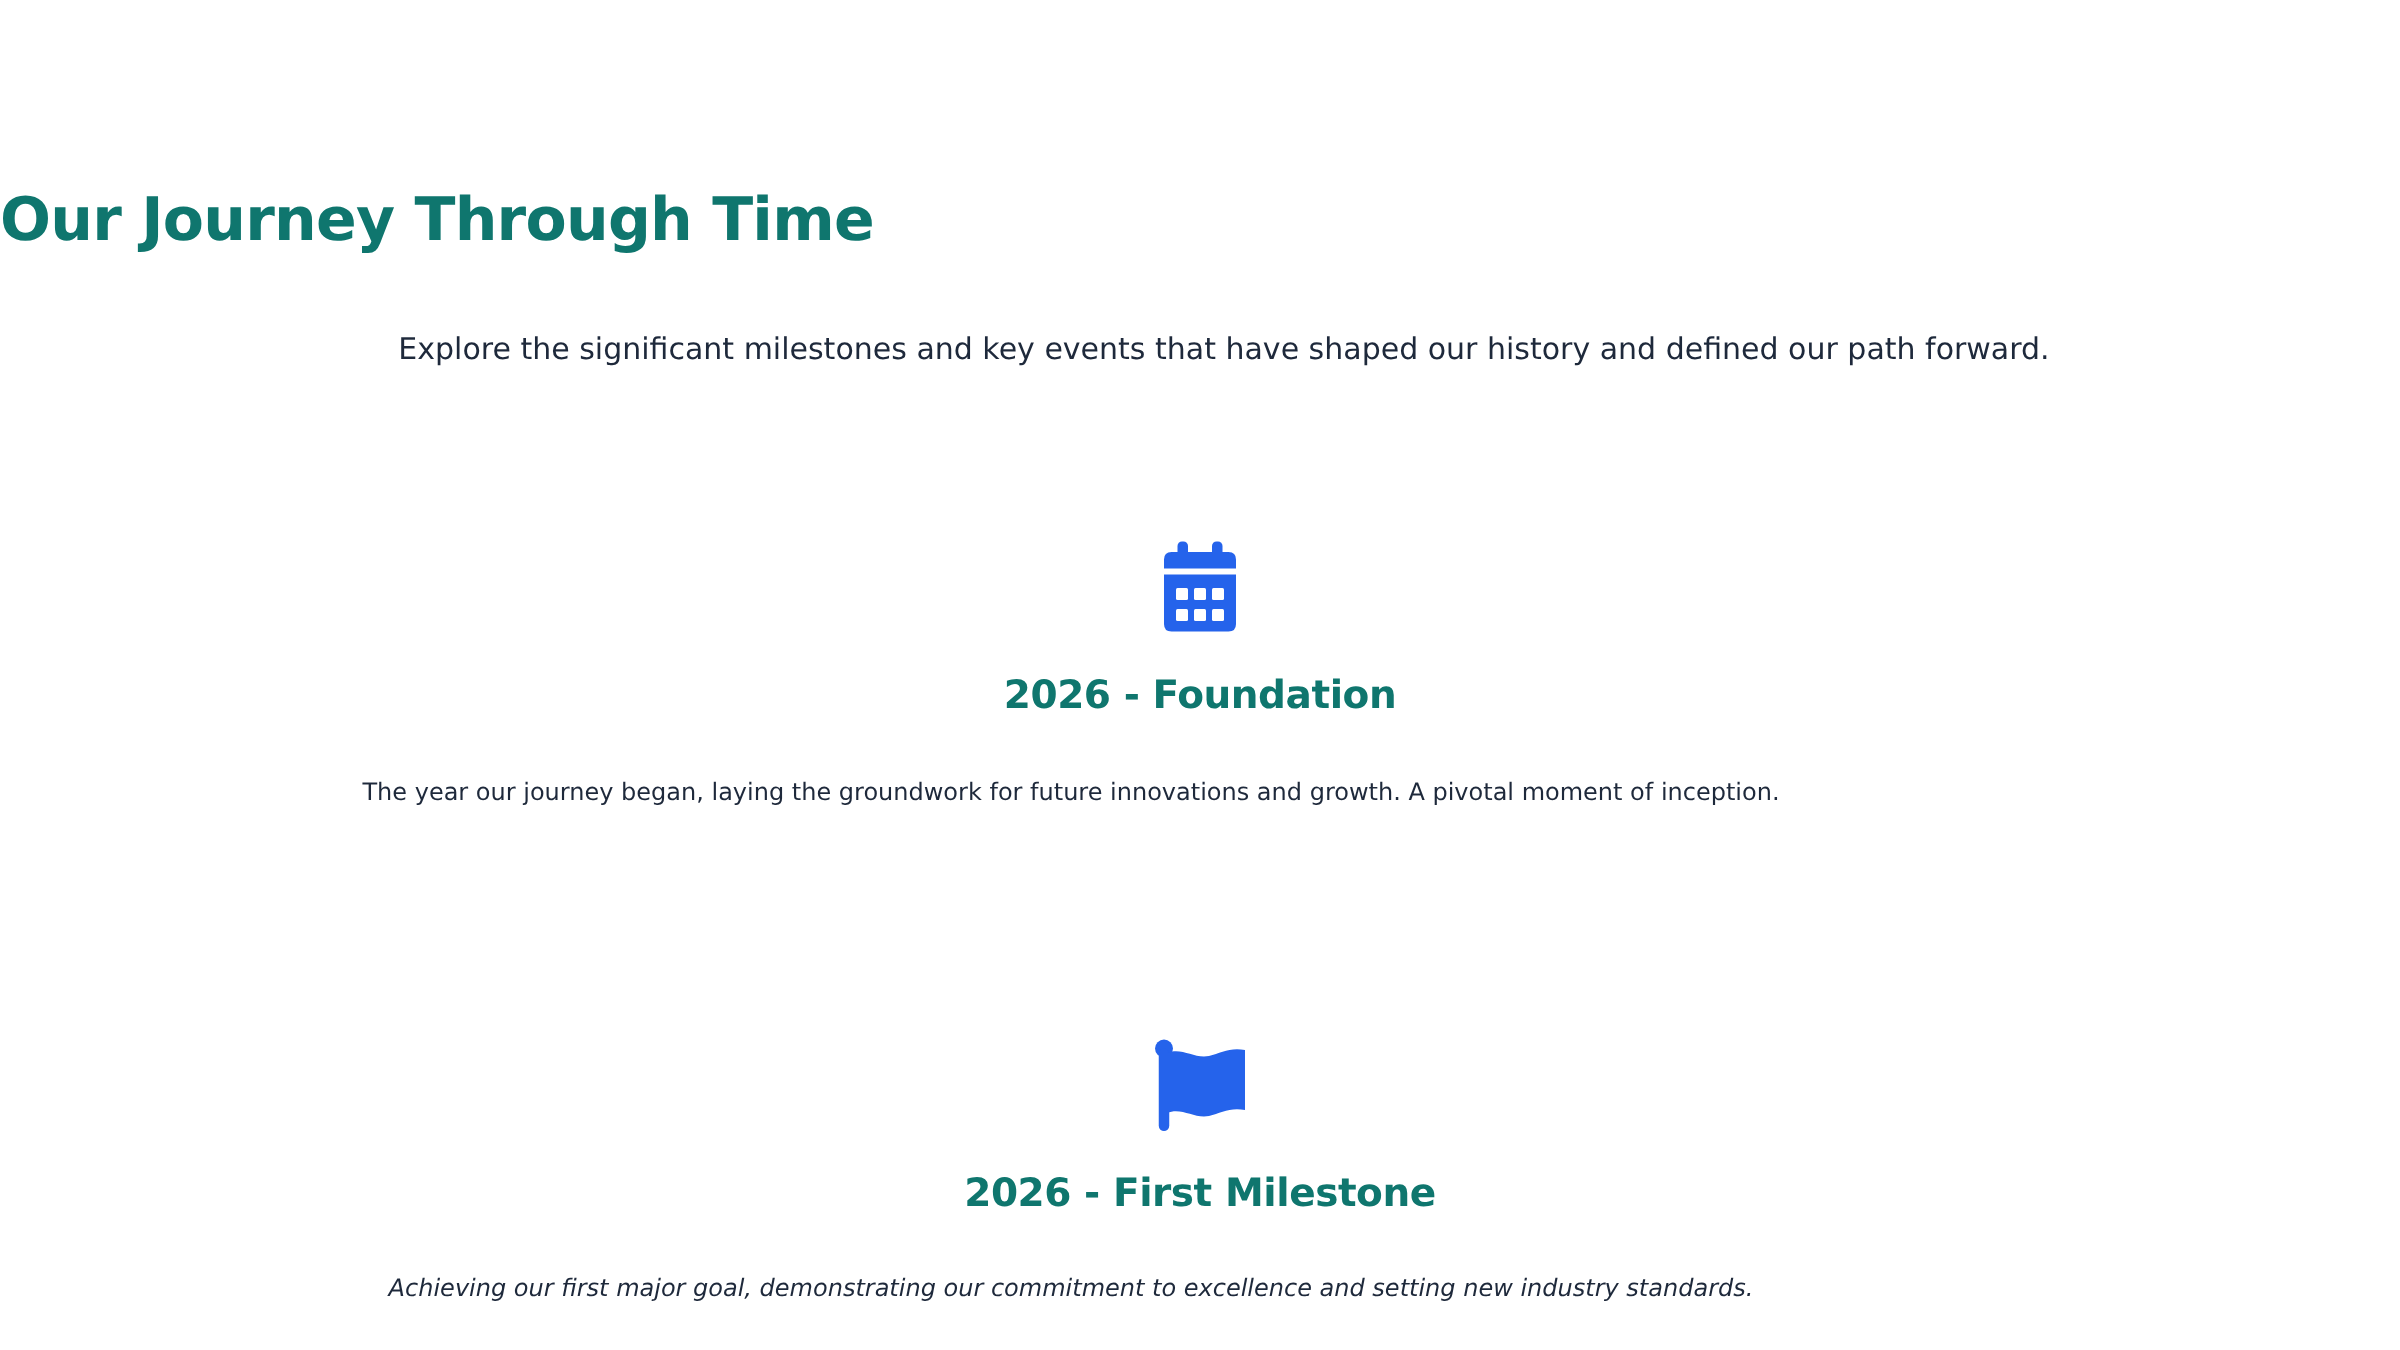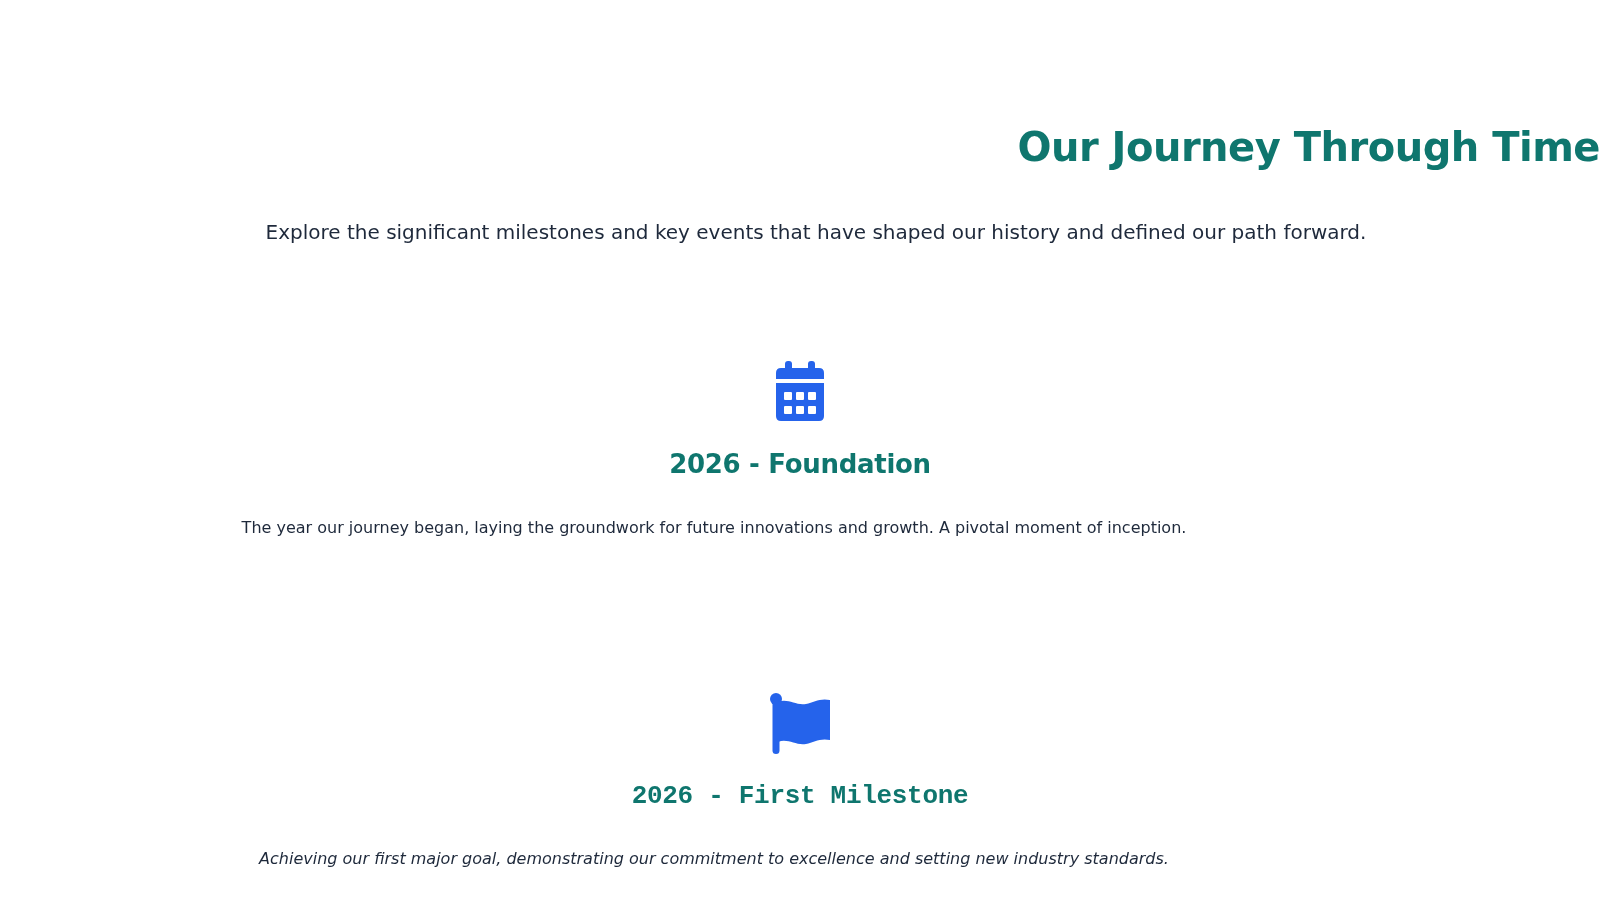--- a/index.html
+++ b/index.html
@@ -14,21 +14,21 @@
     .page {
       position: relative;
       width: 1600px;
       height: 900px;
     }
     .page-title {
       position: absolute;
       top: 122px;
       left: 0;
       width: 1600px;
-      text-align: right;
+      text-align: left;
       font-size: 40px;
       font-weight: 700;
       color: #0f766e;
       margin: 0;
       letter-spacing: -0.5px;
       line-height: 50px;
     }
     .page-subtitle {
       position: absolute;
       top: 204px;
@@ -103,16 +103,16 @@
   </div>
 
   <div class="milestone" style="top:0;">
     <span class="milestone-icon" style="top:692px;">
       <svg width="64" height="64" viewBox="0 0 64 64" xmlns="http://www.w3.org/2000/svg">
         <circle cx="8" cy="7" r="6" fill="#2563eb"></circle>
         <rect x="4.5" y="7" width="7" height="55" rx="3.5" fill="#2563eb"></rect>
         <path d="M10 10 C20 6, 28 14, 38 12 C46 10, 52 6, 62 8 V48 C52 46, 46 50, 38 52 C28 54, 20 46, 10 50 Z" fill="#2563eb"></path>
       </svg>
     </span>
-    <h2 class="milestone-title" style="top:779px;font-family:Liberation Mono, monospace;">2026 - First Milestone</h2>
+    <h2 class="milestone-title" style="top:779px;">2026 - First Milestone</h2>
     <p class="milestone-desc" style="top:847px;font-style:italic;">Achieving our first major goal, demonstrating our commitment to excellence and setting new industry standards.</p>
   </div>
 </div>
 
 </body></html>

